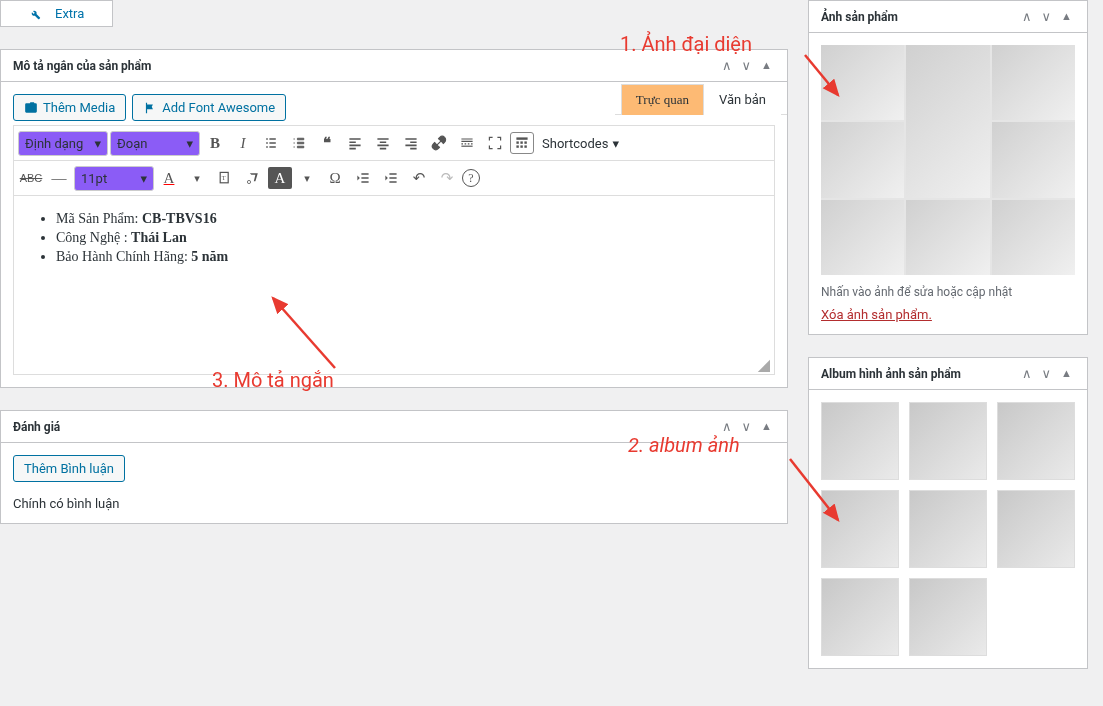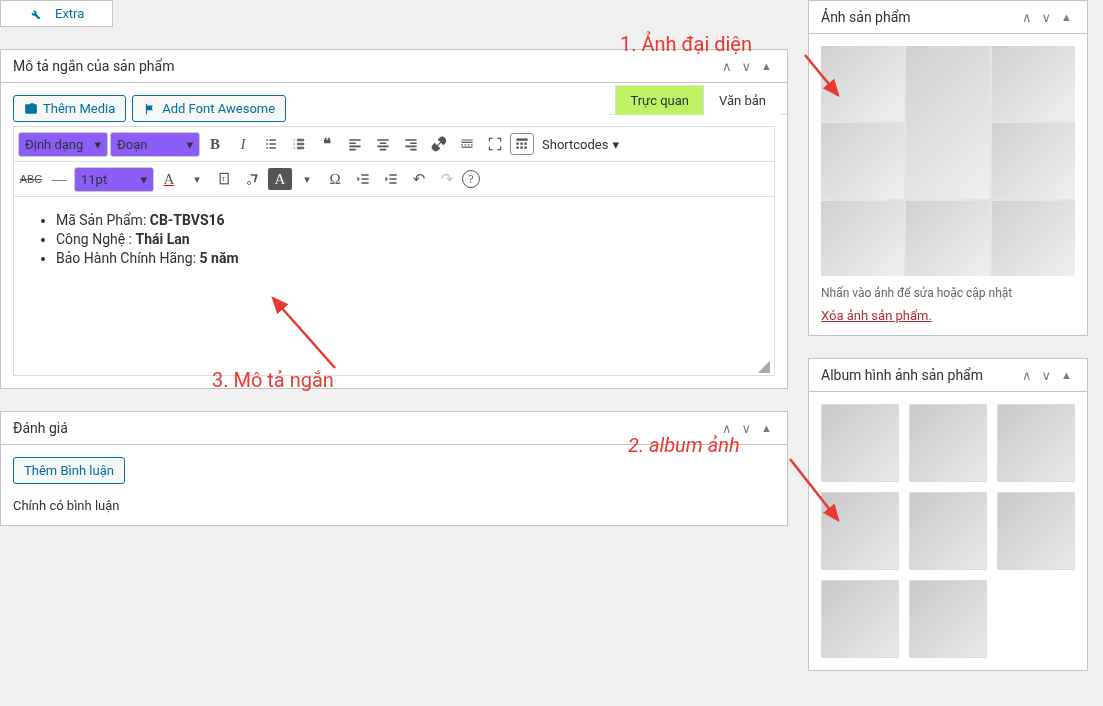--- a/index.html
+++ b/index.html
@@ -4,39 +4,39 @@
 <style>
 * { box-sizing: border-box; margin: 0; padding: 0; }
 body { font-family: -apple-system, BlinkMacSystemFont, "Segoe UI", Roboto, sans-serif; font-size: 13px; background: #f0f0f1; color: #2c3338; width: 1103px; }
 .layout { display: flex; gap: 20px; padding: 0 15px 15px 0; }
 .left-col { flex: 1; min-width: 0; }
 .right-col { width: 280px; }
 .sidebar-tab { display: inline-flex; align-items: center; gap: 14px; background: #fff; border: 1px solid #c3c4c7; padding: 5px 28px; color: #0073aa; font-size: 13px; margin-bottom: 22px; }
 .wrench { width: 12px; height: 12px; display: inline-block; }
 .postbox { background: #fff; border: 1px solid #c3c4c7; margin-bottom: 22px; }
 .postbox-header { display: flex; align-items: center; justify-content: space-between; padding: 8px 12px; border-bottom: 1px solid #c3c4c7; }
-.postbox-header h2 { font-size: 14px; font-weight: normal; text-align: center; }
+.postbox-header h2 { font-size: 12px; font-weight: bold; text-align: center; }
 .postbox-controls { display: flex; gap: 4px; align-items: center; }
 .postbox-controls .chev, .postbox-controls .tri { cursor: pointer; color: #787c82; padding: 0 3px; }
 .tri { font-size: 11px; }
 .postbox-body { padding: 12px; }
 .media-buttons { display: flex; gap: 6px; }
 .btn-outline { display: inline-flex; align-items: center; gap: 5px; border: 1px solid #0071a1; color: #0071a1; background: #f6f7f7; padding: 5px 10px; border-radius: 3px; font-size: 13px; cursor: pointer; }
 .editor-tabs { display: flex; justify-content: flex-end; border-bottom: 1px solid #ddd; margin: -10px -12px 4px; padding: 0 6px; }
 .editor-tab { padding: 7px 14px; border: 1px solid #ddd; border-bottom: none; margin-bottom: -1px; font-size: 13px; cursor: pointer; background: #fff; }
-.editor-tab.active { background: #bef264; }
+.editor-tab.active { background: #fdba74; font-family: Liberation Serif, serif; }
 .editor-tab.inactive { border-color: transparent; }
 .toolbar-row { display: flex; align-items: center; gap: 2px; padding: 4px 4px; flex-wrap: wrap; }
 .toolbar-select { border: 1px solid #ccc; background: #8b5cf6; font-size: 13px; padding: 4px 6px; display: inline-flex; align-items: center; gap: 4px; min-width: 90px; justify-content: space-between; cursor: pointer; border-radius: 3px; }
 .tbtn { width: 26px; height: 26px; display: inline-flex; align-items: center; justify-content: center; border-radius: 3px; cursor: pointer; color: #555; font-size: 15px; font-family: Georgia, serif; }
 .tbtn svg { width: 16px; height: 16px; }
 .tbtn.small { font-size: 11px; font-family: sans-serif; }
 .tbtn.box { border: 1px solid #888; height: 22px; width: 24px; }
 .tbtn.darkbox { background: #555; color: #fff; height: 22px; width: 24px; border-radius: 2px; }
-.editor-content { border: 1px solid #ddd; min-height: 180px; padding: 12px 18px; font-size: 14px; position: relative; }
+.editor-content { border: 1px solid #ddd; min-height: 180px; padding: 12px 18px; font-size: 14px; position: relative; font-family: Liberation Serif, serif; }
 .editor-content ul { list-style: disc; padding-left: 24px; }
 .editor-content li { margin: 3px 0; }
 .resize-handle { position: absolute; right: 4px; bottom: 4px; color: #aaa; font-size: 16px; line-height: 10px; cursor: nwse-resize; }
 .annotation { position: absolute; color: #e83a30; font-size: 20px; pointer-events: none; }
 .arrow-line { stroke: #e83a30; stroke-width: 2.5; fill: none; }
 .arrow-head { fill: #e83a30; }
 .featured-img { width: 100%; height: 230px; background: #e5e5e5; display: grid; grid-template-columns: 1fr 1fr 1fr; grid-template-rows: 1fr 1fr 1fr; gap: 2px; cursor: pointer; }
 .fimg { background: linear-gradient(135deg, #d0d0d0, #f0f0f0); }
 .helper-text { font-size: 12px; color: #646970; margin: 10px 0 8px; }
 .remove-link { color: #b32d2e; text-decoration: underline; font-size: 13px; cursor: pointer; }

